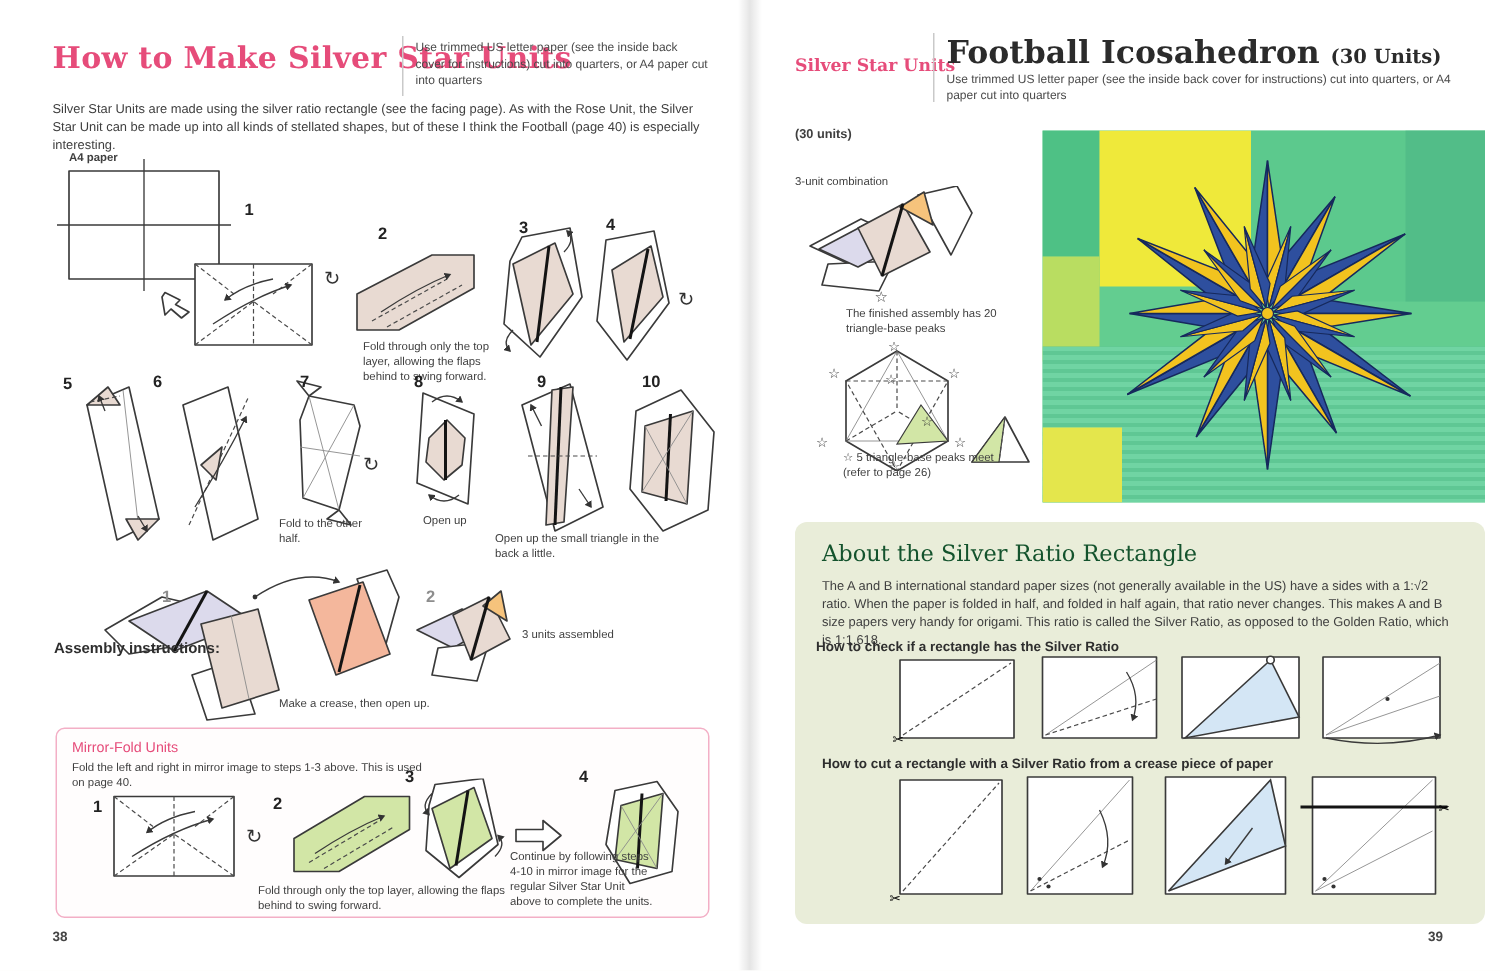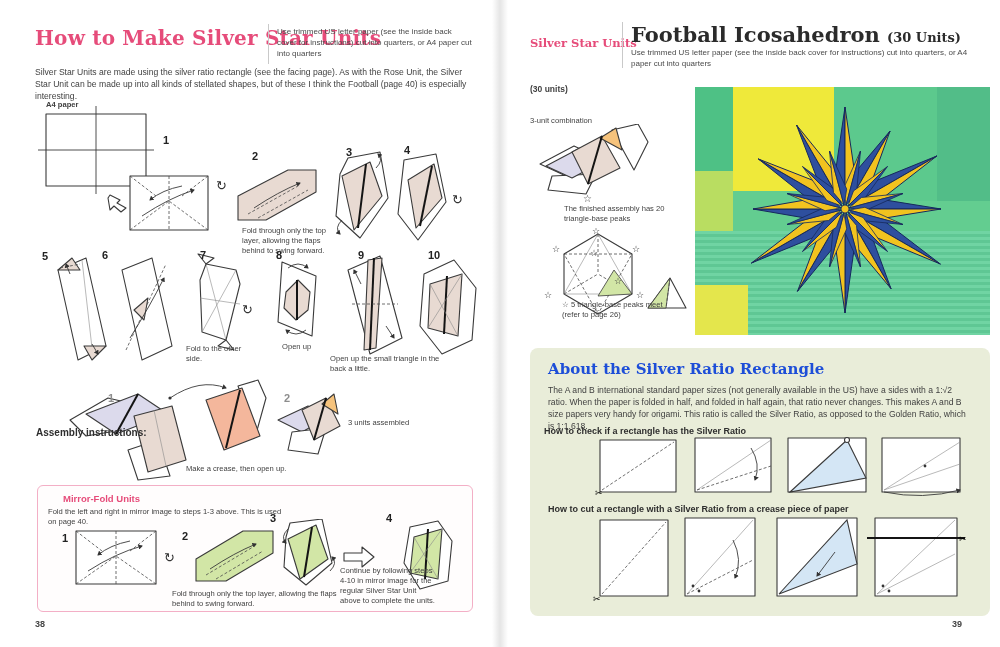--- a/index.html
+++ b/index.html
@@ -23,25 +23,25 @@
   .lbl { font-size:7.6px; line-height:1.3; color:#3f3f3f; }
   .num { font-size:11px; font-weight:bold; color:#222; }
   .num.gray { color:#8d8d8d; }
   .subhead { font-size:9px; font-weight:bold; color:#2e2e2e; }
   .pgnum { font-size:9px; font-weight:bold; color:#444; }
   .divider { background:#c9c9c9; width:1px; }
   .turn { font-size:13px; color:#333; }
 
   
   .mirror-box { border:1.5px solid #f3afc6; border-radius:6px; background:#fffdfd; }
-  .mirror-title { font-size:9.5px; font-weight:bold; color:#e64c7a;margin-left:15px; }
+  .mirror-title { font-size:9.5px; font-weight:normal; color:#e64c7a; }
 
   
   .about-box { background:#e9edd9; border-radius:8px; }
-  .about-title { font-family:"DejaVu Serif", serif; font-weight:bold; font-size:15px; color:#1d4ed8; }
+  .about-title { font-family:"DejaVu Serif", serif; font-weight:normal; font-size:15px; color:#14532d; }
 
   
   .photo { overflow:hidden; background:#63cd90; }
   .photo .block { position:absolute; }
 
   
   svg .oln { fill:#ffffff; stroke:#3a3a3a; stroke-width:1.1; stroke-linejoin:round; }
   svg .tan { fill:#e8dad2; }
   svg .grn { fill:#d2e6a6; }
   svg .lav { fill:#dcdaec; }
@@ -168,21 +168,21 @@
       <div class="abs num" style="left:133px; top:36px;">1</div>
       <div class="abs turn" style="left:186px; top:80px;">↻</div>
       <div class="abs num" style="left:222px; top:52px;">2</div>
       <div class="abs num" style="left:316px; top:48px;">3</div>
       <div class="abs num" style="left:374px; top:46px;">4</div>
       <div class="abs turn" style="left:422px; top:94px;">↻</div>
       <div class="abs lbl" style="left:212px; top:128px; width:96px;">Fold through only the top layer, allowing the flaps behind to swing forward.</div>
       <div class="abs num" style="left:12px; top:152px;">5</div>
       <div class="abs num" style="left:72px; top:151px;">6</div>
       <div class="abs num" style="left:170px; top:151px;">7</div>
-      <div class="abs lbl" style="left:156px; top:246px; width:58px;">Fold to the other side.</div>
+      <div class="abs lbl" style="left:156px; top:246px; width:58px;">Fold to the other half.</div>
       <div class="abs turn" style="left:212px; top:204px;">↻</div>
       <div class="abs num" style="left:246px; top:151px;">8</div>
       <div class="abs lbl" style="left:252px; top:244px;">Open up</div>
       <div class="abs num" style="left:328px; top:151px;">9</div>
       <div class="abs lbl" style="left:300px; top:256px; width:124px;">Open up the small triangle in the back a little.</div>
       <div class="abs num" style="left:398px; top:151px;">10</div>
       <div class="abs subhead" style="left:6px; top:281px; font-size:10px;margin-top:48px;">Assembly instructions:</div>
       <div class="abs num gray" style="left:78px; top:294px;">1</div>
       <div class="abs lbl" style="left:156px; top:366px; width:150px;">Make a crease, then open up.</div>
       <div class="abs num gray" style="left:254px; top:294px;">2</div>

